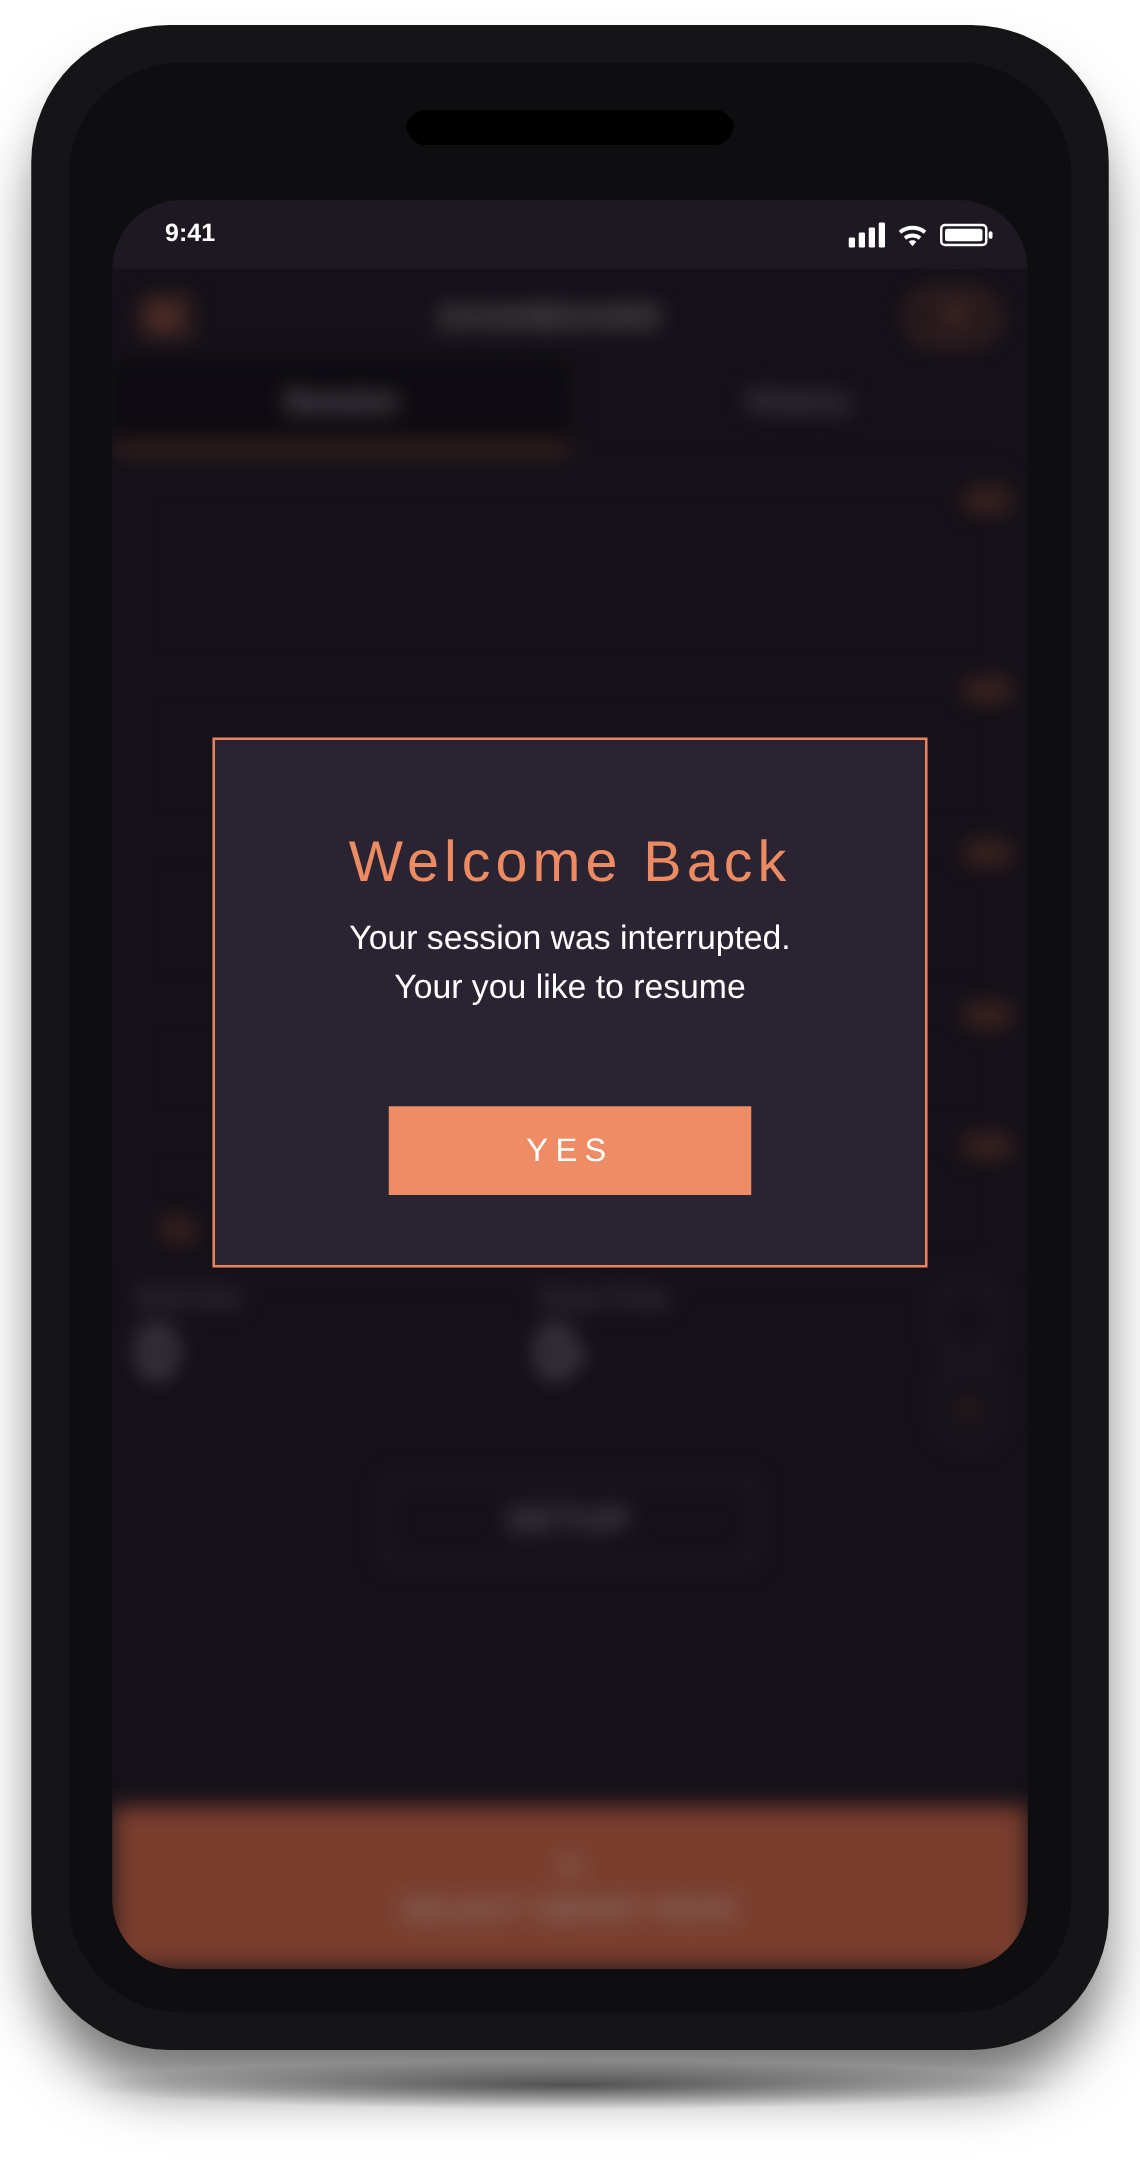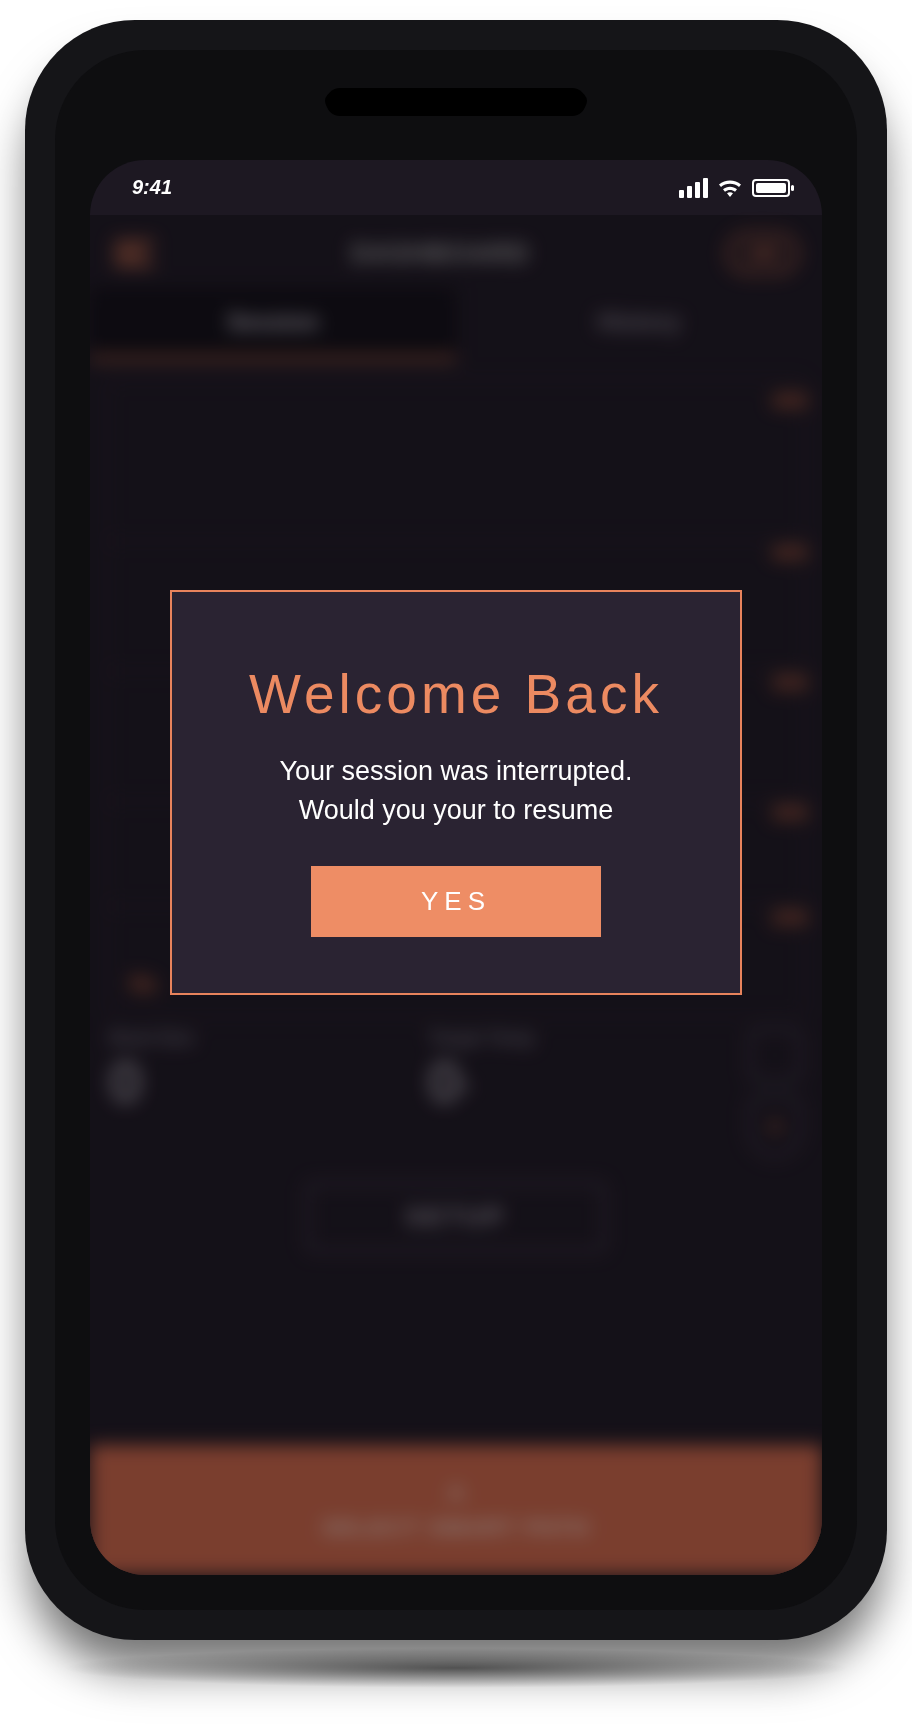--- a/index.html
+++ b/index.html
@@ -64,21 +64,20 @@
   
   .statusbar {
     height: 55px;
     display: flex;
     justify-content: space-between;
     align-items: center;
     padding: 0 32px 0 42px;
     color: #fff;
     font-size: 20px;
     font-weight: 600;
-    font-style: italic;
   }
   .status-icons { display: flex; align-items: center; gap: 10px; }
   .signal { display: flex; align-items: flex-end; gap: 3px; }
   .signal span { width: 5px; background: #fff; border-radius: 1px; }
   .signal span:nth-child(1){height:8px}
   .signal span:nth-child(2){height:12px}
   .signal span:nth-child(3){height:16px}
   .signal span:nth-child(4){height:20px}
   .wifi svg { display:block; }
   .battery {
@@ -174,43 +173,43 @@
     left:80px; right:80px;
     top:430px;
     border:2px solid #e8835c;
     background:#2a2332;
     padding:70px 34px 56px;
     text-align:center;
   }
   .modal h1{
     color:#ec8a61;
     font-weight:500;
-    font-size:55px;
+    font-size:46px;
     letter-spacing:4px;
   }
   .modal p{
     color:#ffffff;
     font-size:27px;
     line-height:1.45;
-    margin-top:26px;
+    margin-top:15px;
     font-weight:400;
   }
   .modal .btn{
     display:block;
     width:290px;
     margin:0 auto;
     padding:20px 0;
     font-size:26px;
     font-weight:500;
     letter-spacing:6px;
   }
   .modal .btn.primary{
     background:#ee8d65;
     color:#fff;
-    margin-top:36px;
+    margin-top:76px;
   }
   .modal .btn.secondary{
     border:2px solid #8b8492;
     color:#e6e2ea;
     margin-top:24px;
   }
 
   .shadow {
     position:absolute;
     left:60px; right:60px; top:1648px;
@@ -303,21 +302,21 @@
         <div class="lbl">SELECT SMART PATH</div>
       </div>
     </div>
 
     <div class="dim"></div>
 
     <div class="modal">
       <h1>Welcome Back</h1>
       <p>
         <span>Your session was interrupted.</span><br>
-        <span>Would you your to resume</span><br>
+        <span>Your you like to resume</span><br>
       </p>
       <div class="btn primary">YES</div>
     </div>
 
   </div>
 </div>
 
 <div class="shadow"></div>
 
 </body></html>

